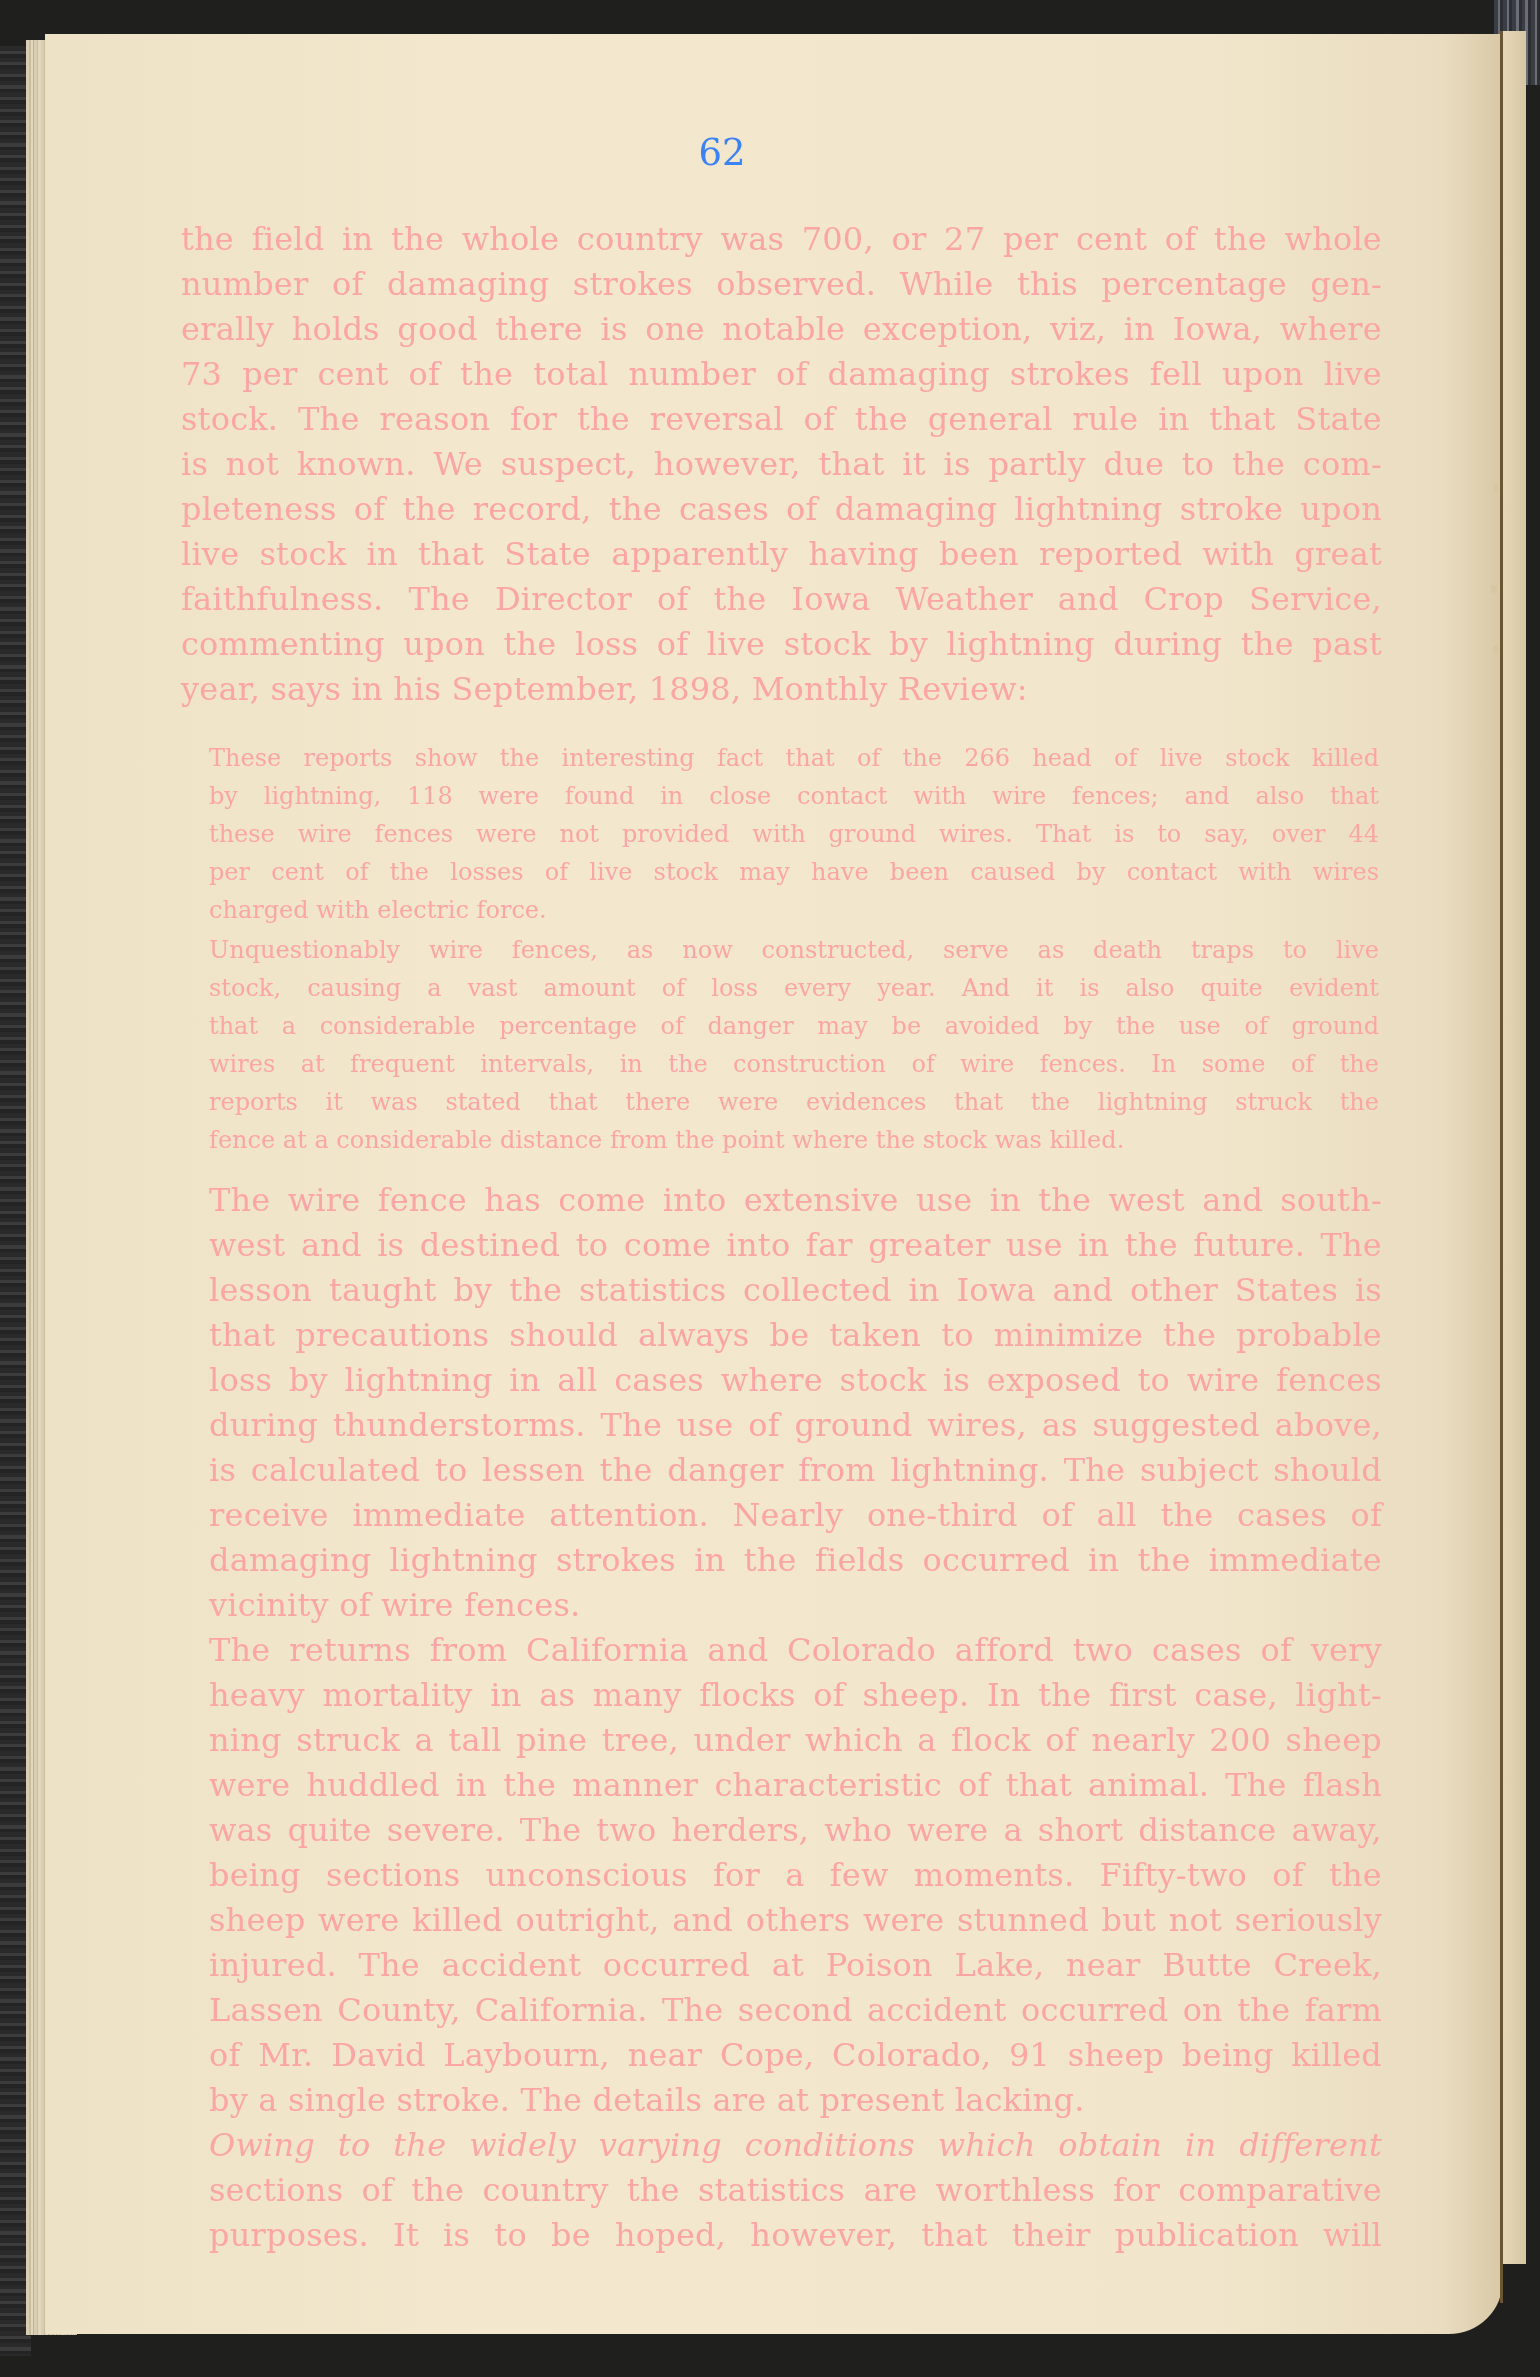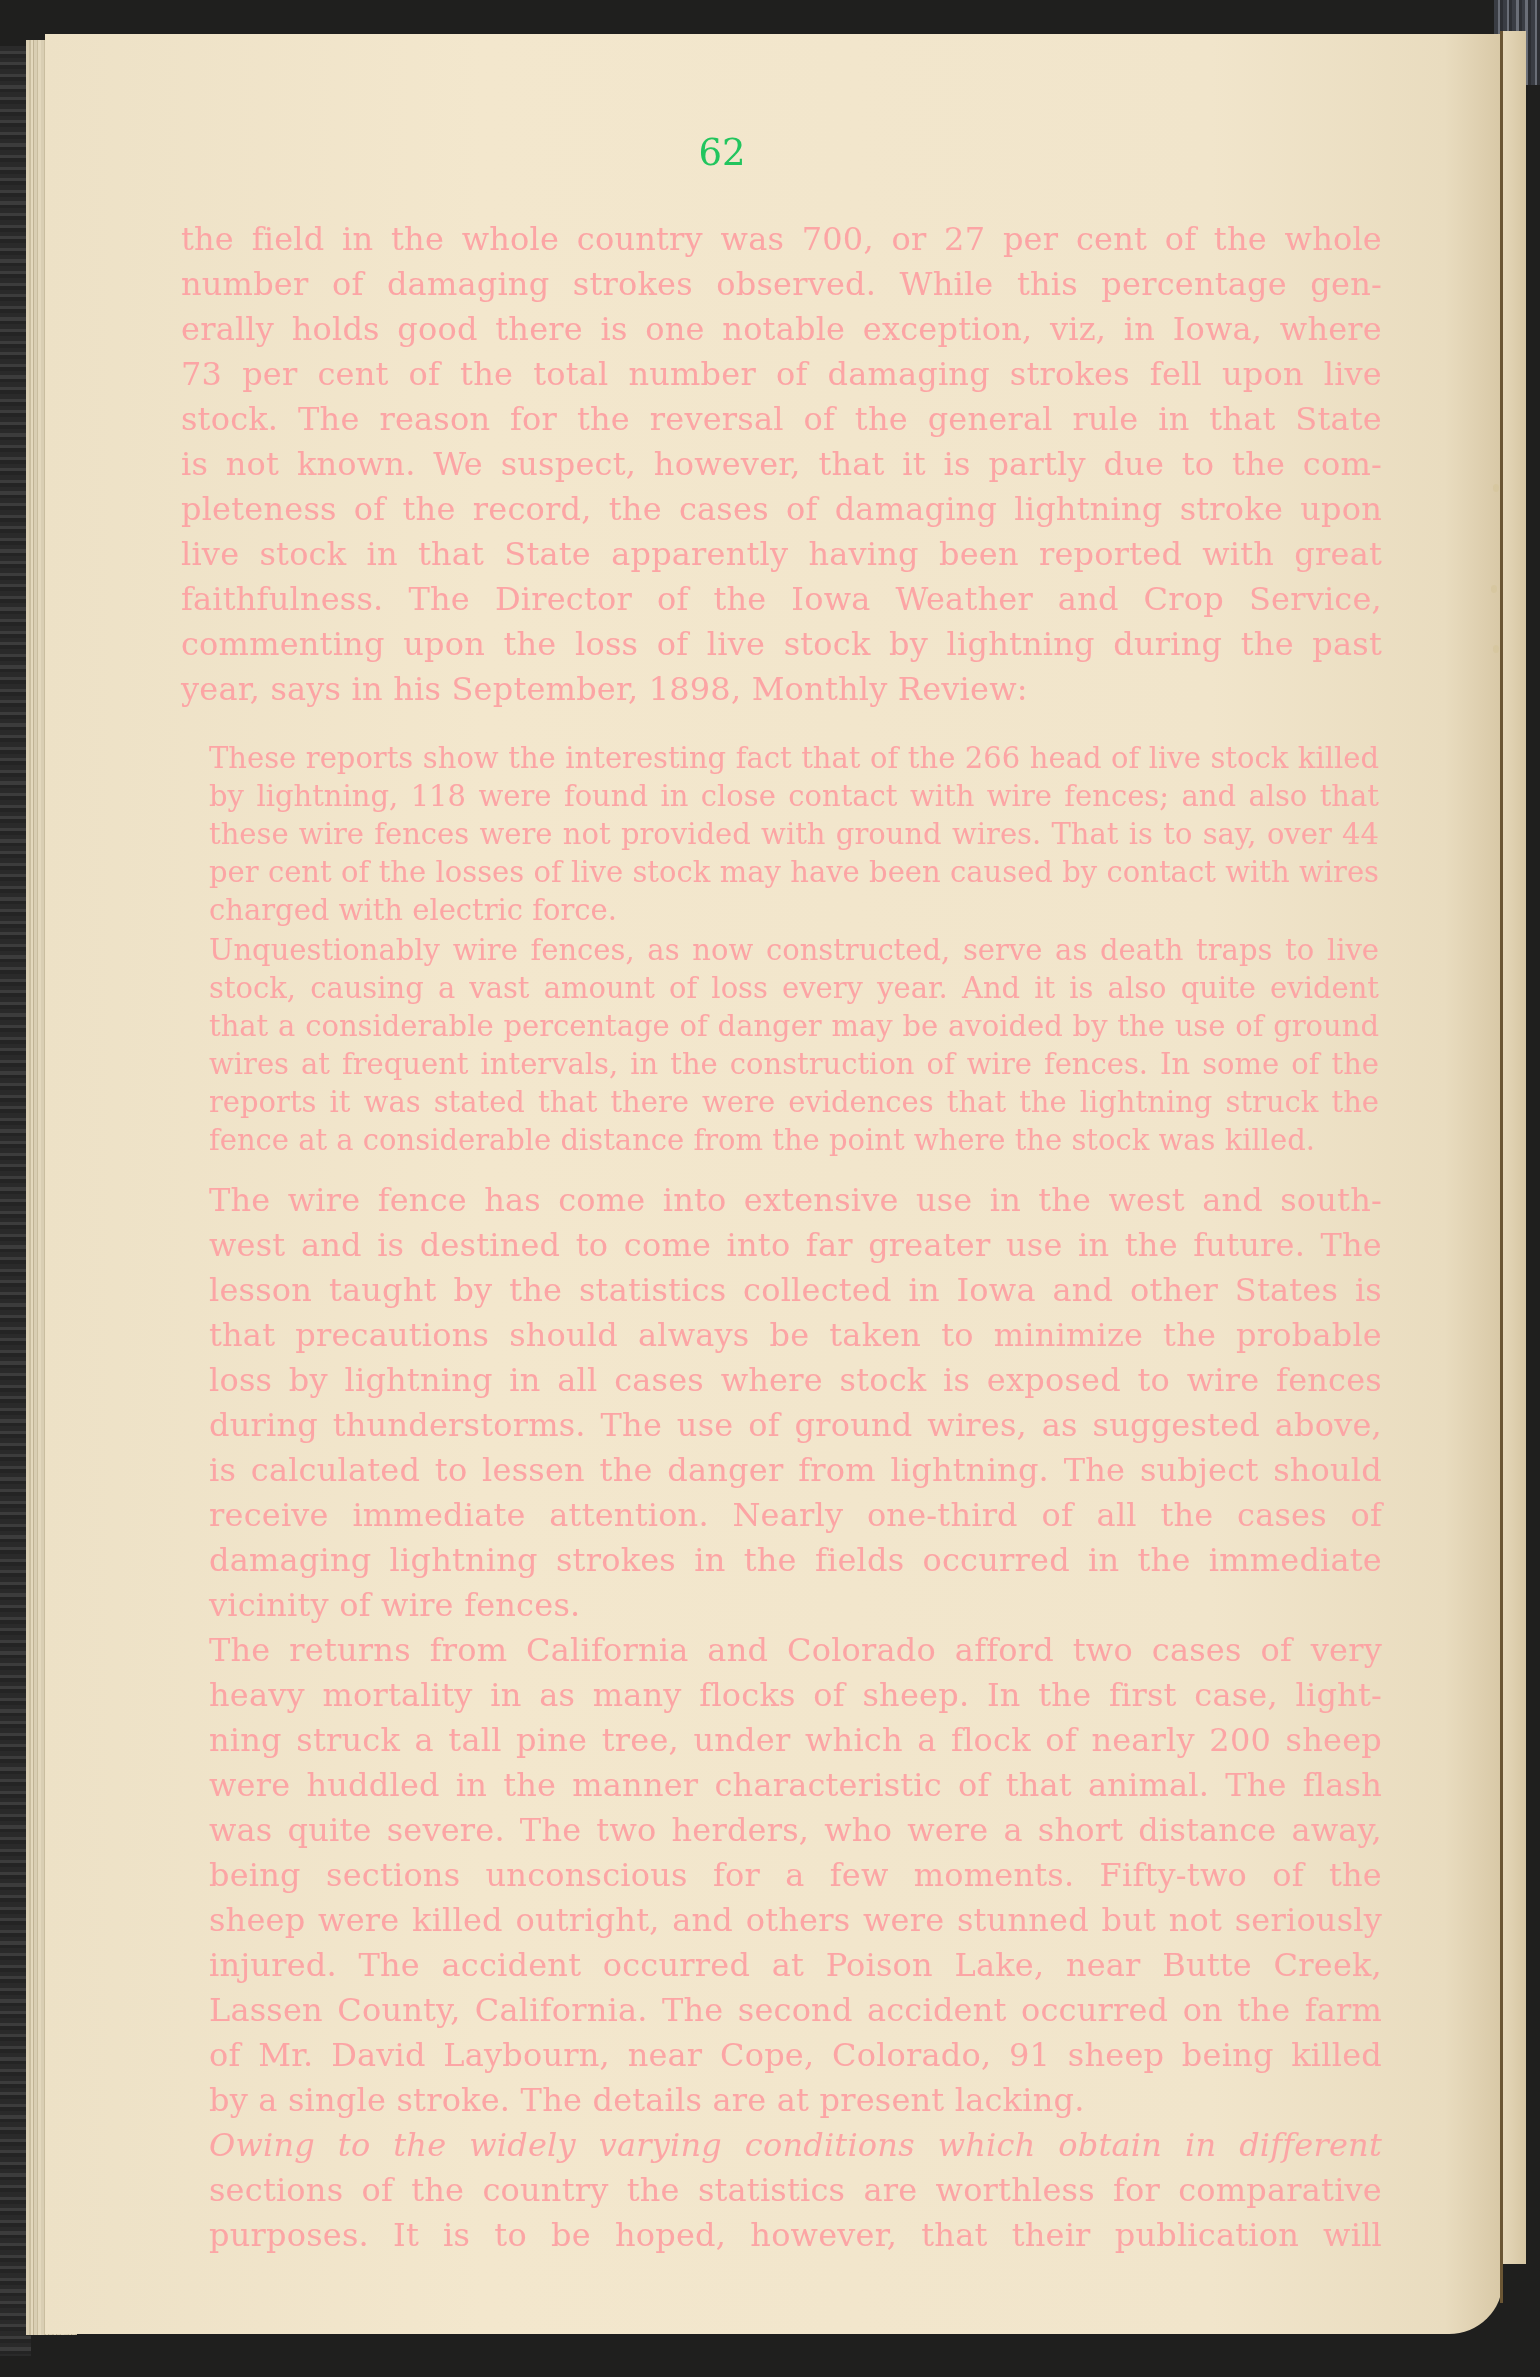--- a/index.html
+++ b/index.html
@@ -27,33 +27,33 @@
   }
   .fold {
     position:absolute; left:1500px; top:31px; width:3.1px; height:2272px; background:#6b5634;
   }
   .page-strip {
     position:absolute; left:1503px; top:31px; width:23px; height:2233px;
     background:linear-gradient(90deg,#e5d7b9,#d6c6a3);
   }
   .page-number {
     position:absolute; left:0; width:1444px; top:131px; text-align:center;
-    font-size:37px; color:#22c55e;
+    font-size:37px; color:#3b82f6;
   }
   .text {
     position:absolute; left:181px; width:1201px; color:#fca5a5;
   }
   .body p {
     margin:0; font-size:32px; line-height:45px; text-align:justify;
     text-align-last:justify; letter-spacing:0.2px;
   }
   .body p.last { text-align-last:left; }
   .indent { text-indent:28px; }
   .quote p {
-    margin:0; font-size:29px; line-height:38px; text-align:justify; text-align-last:justify;
+    margin:0; font-size:24px; line-height:38px; text-align:justify; text-align-last:justify;
   }
   .quote p.last { text-align-last:left; }
   .quote p + p { margin-top:1.5px; }
   .line { display:block; }
   .spot { position:absolute; width:6.2px; height:7.7px; background:#d7c7a0; border-radius:50%; }
 </style>
 </head>
 <body>
 
 <div class="binding-left"></div>

